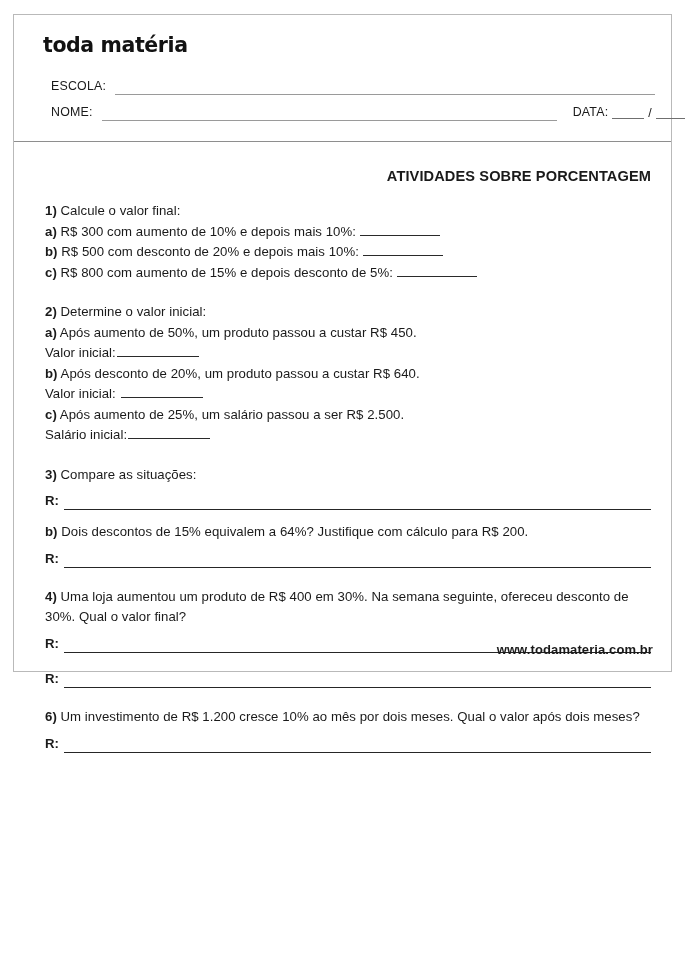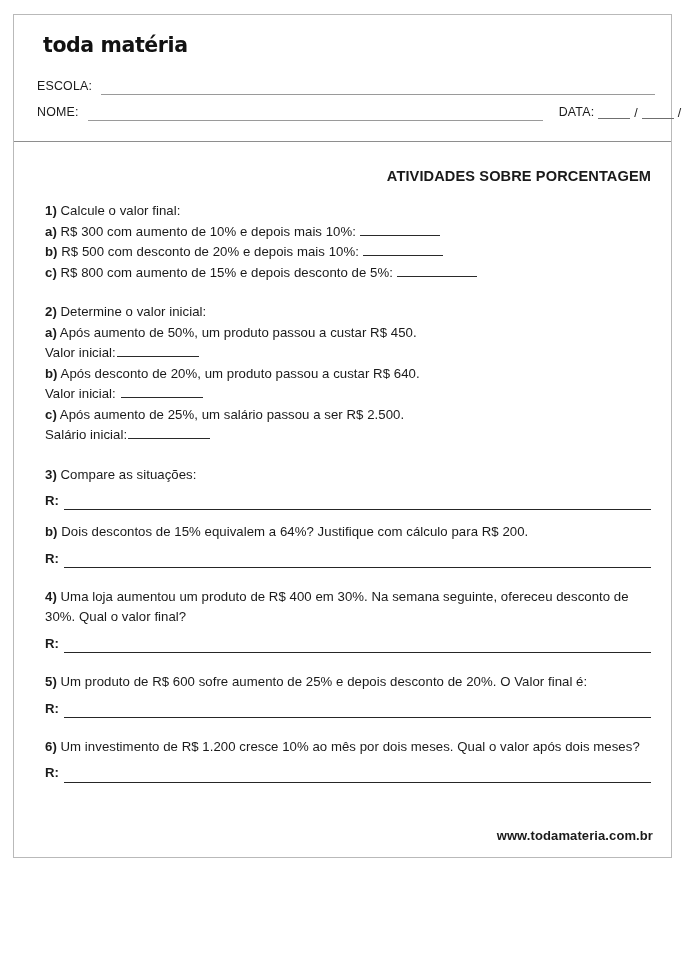--- a/index.html
+++ b/index.html
@@ -16,21 +16,21 @@
     -webkit-font-smoothing: antialiased;
     position: relative;
     overflow: hidden;
   }
 
   .page {
     position: absolute;
     left: 13px;
     top: 14px;
     width: 659px;
-    height: 844px;
+    height: 658px;
     border: 1px solid #b9b9b9;
     box-sizing: border-box;
     background: #fff;
   }
 
   
   .header {
     height: 127px;
     border-bottom: 1.5px solid #8e8e8e;
     box-sizing: border-box;
@@ -40,21 +40,21 @@
     font-family: "DejaVu Sans", sans-serif;
     font-weight: 700;
     font-size: 20.5px;
     letter-spacing: -0.4px;
     color: #121212;
     margin: 4px 0 0 10px;
   }
   .field-row {
     display: flex;
     align-items: flex-end;
-    margin-left: 4px;
+    margin-left: 18px;
     height: 26px;
   }
   .field-row.first { margin-top: 12px; }
   .field-label {
     font-size: 12.4px;
     letter-spacing: 0.2px;
     color: #1a1a1a;
     white-space: nowrap;
     padding-bottom: 2px;
   }
@@ -257,24 +257,20 @@
         <span class="lbl">4)</span>
         <span>Uma loja aumentou um produto de R$ 400 em 30%. Na semana seguinte, ofereceu desconto de 30%. Qual o valor final?</span>
       </p>
       <div class="answer-row">
         <span class="answer-label">R:</span>
         <span class="answer-rule"></span>
       </div>
     </div>
 
     <div class="block">
-      <p class="line">
-        <span class="lbl">5)</span>
-        <span>Um produto de R$ 600 sofre aumento de 25% e depois desconto de 20%. O Valor final é:</span>
-      </p>
       <div class="answer-row">
         <span class="answer-label">R:</span>
         <span class="answer-rule"></span>
       </div>
     </div>
 
     <div class="block">
       <p class="line">
         <span class="lbl">6)</span>
         <span>Um investimento de R$ 1.200 cresce 10% ao mês por dois meses. Qual o valor após dois meses?</span>

